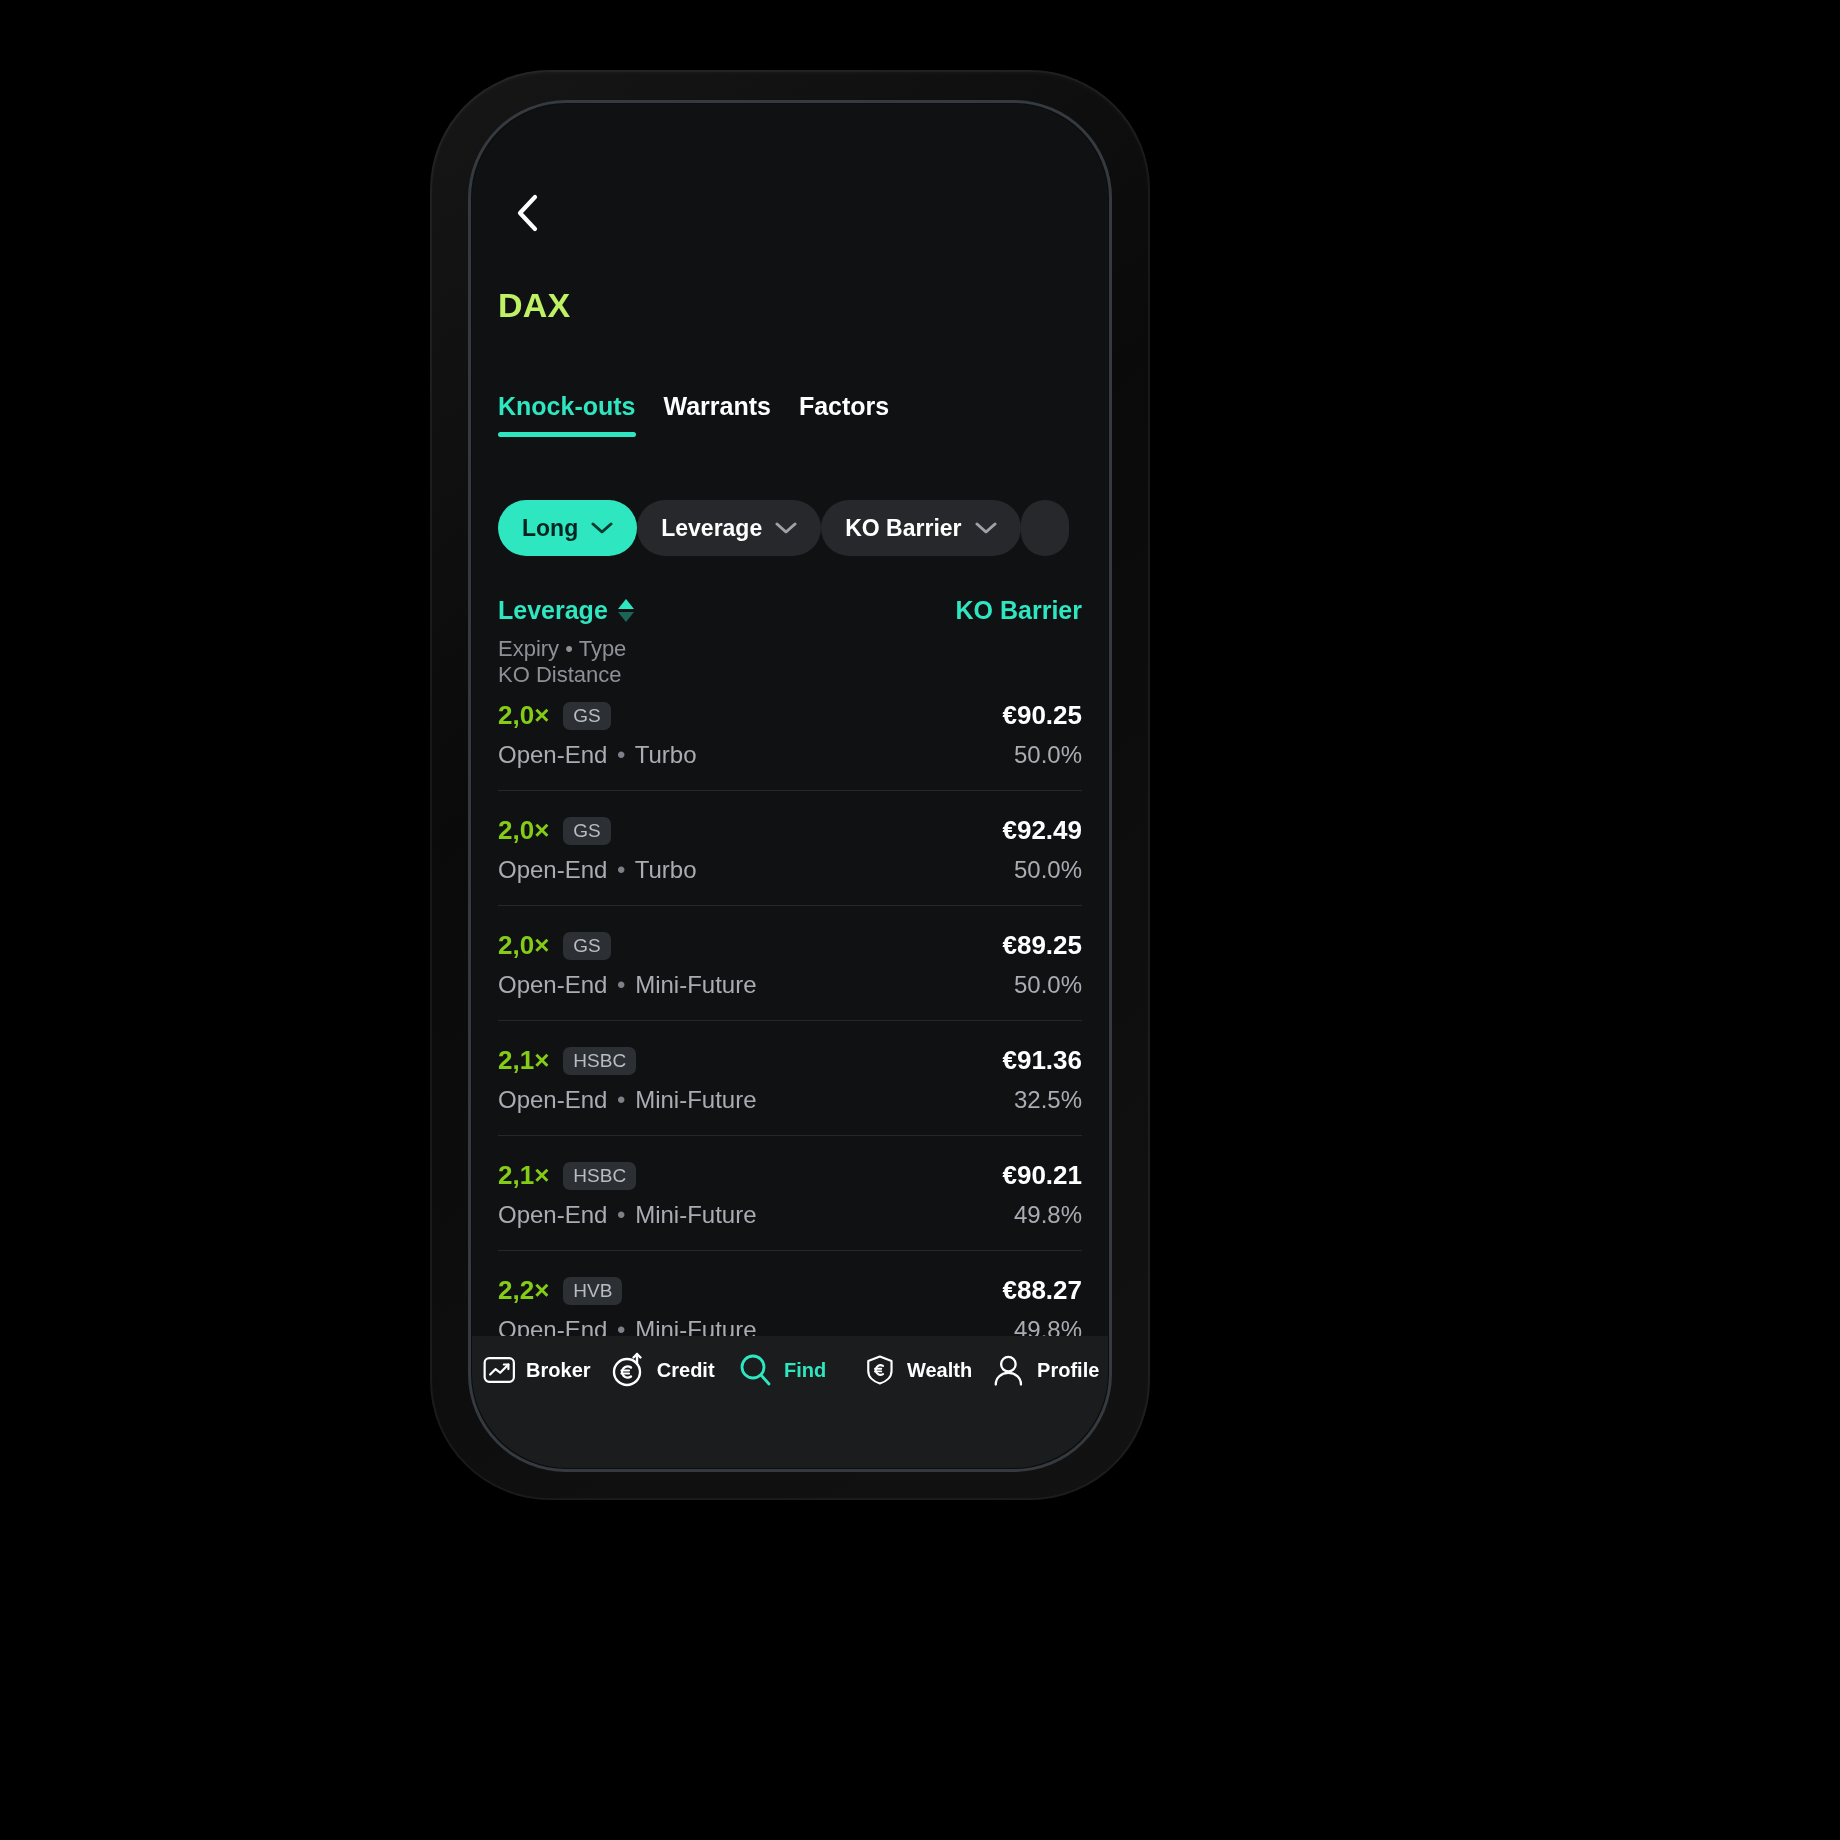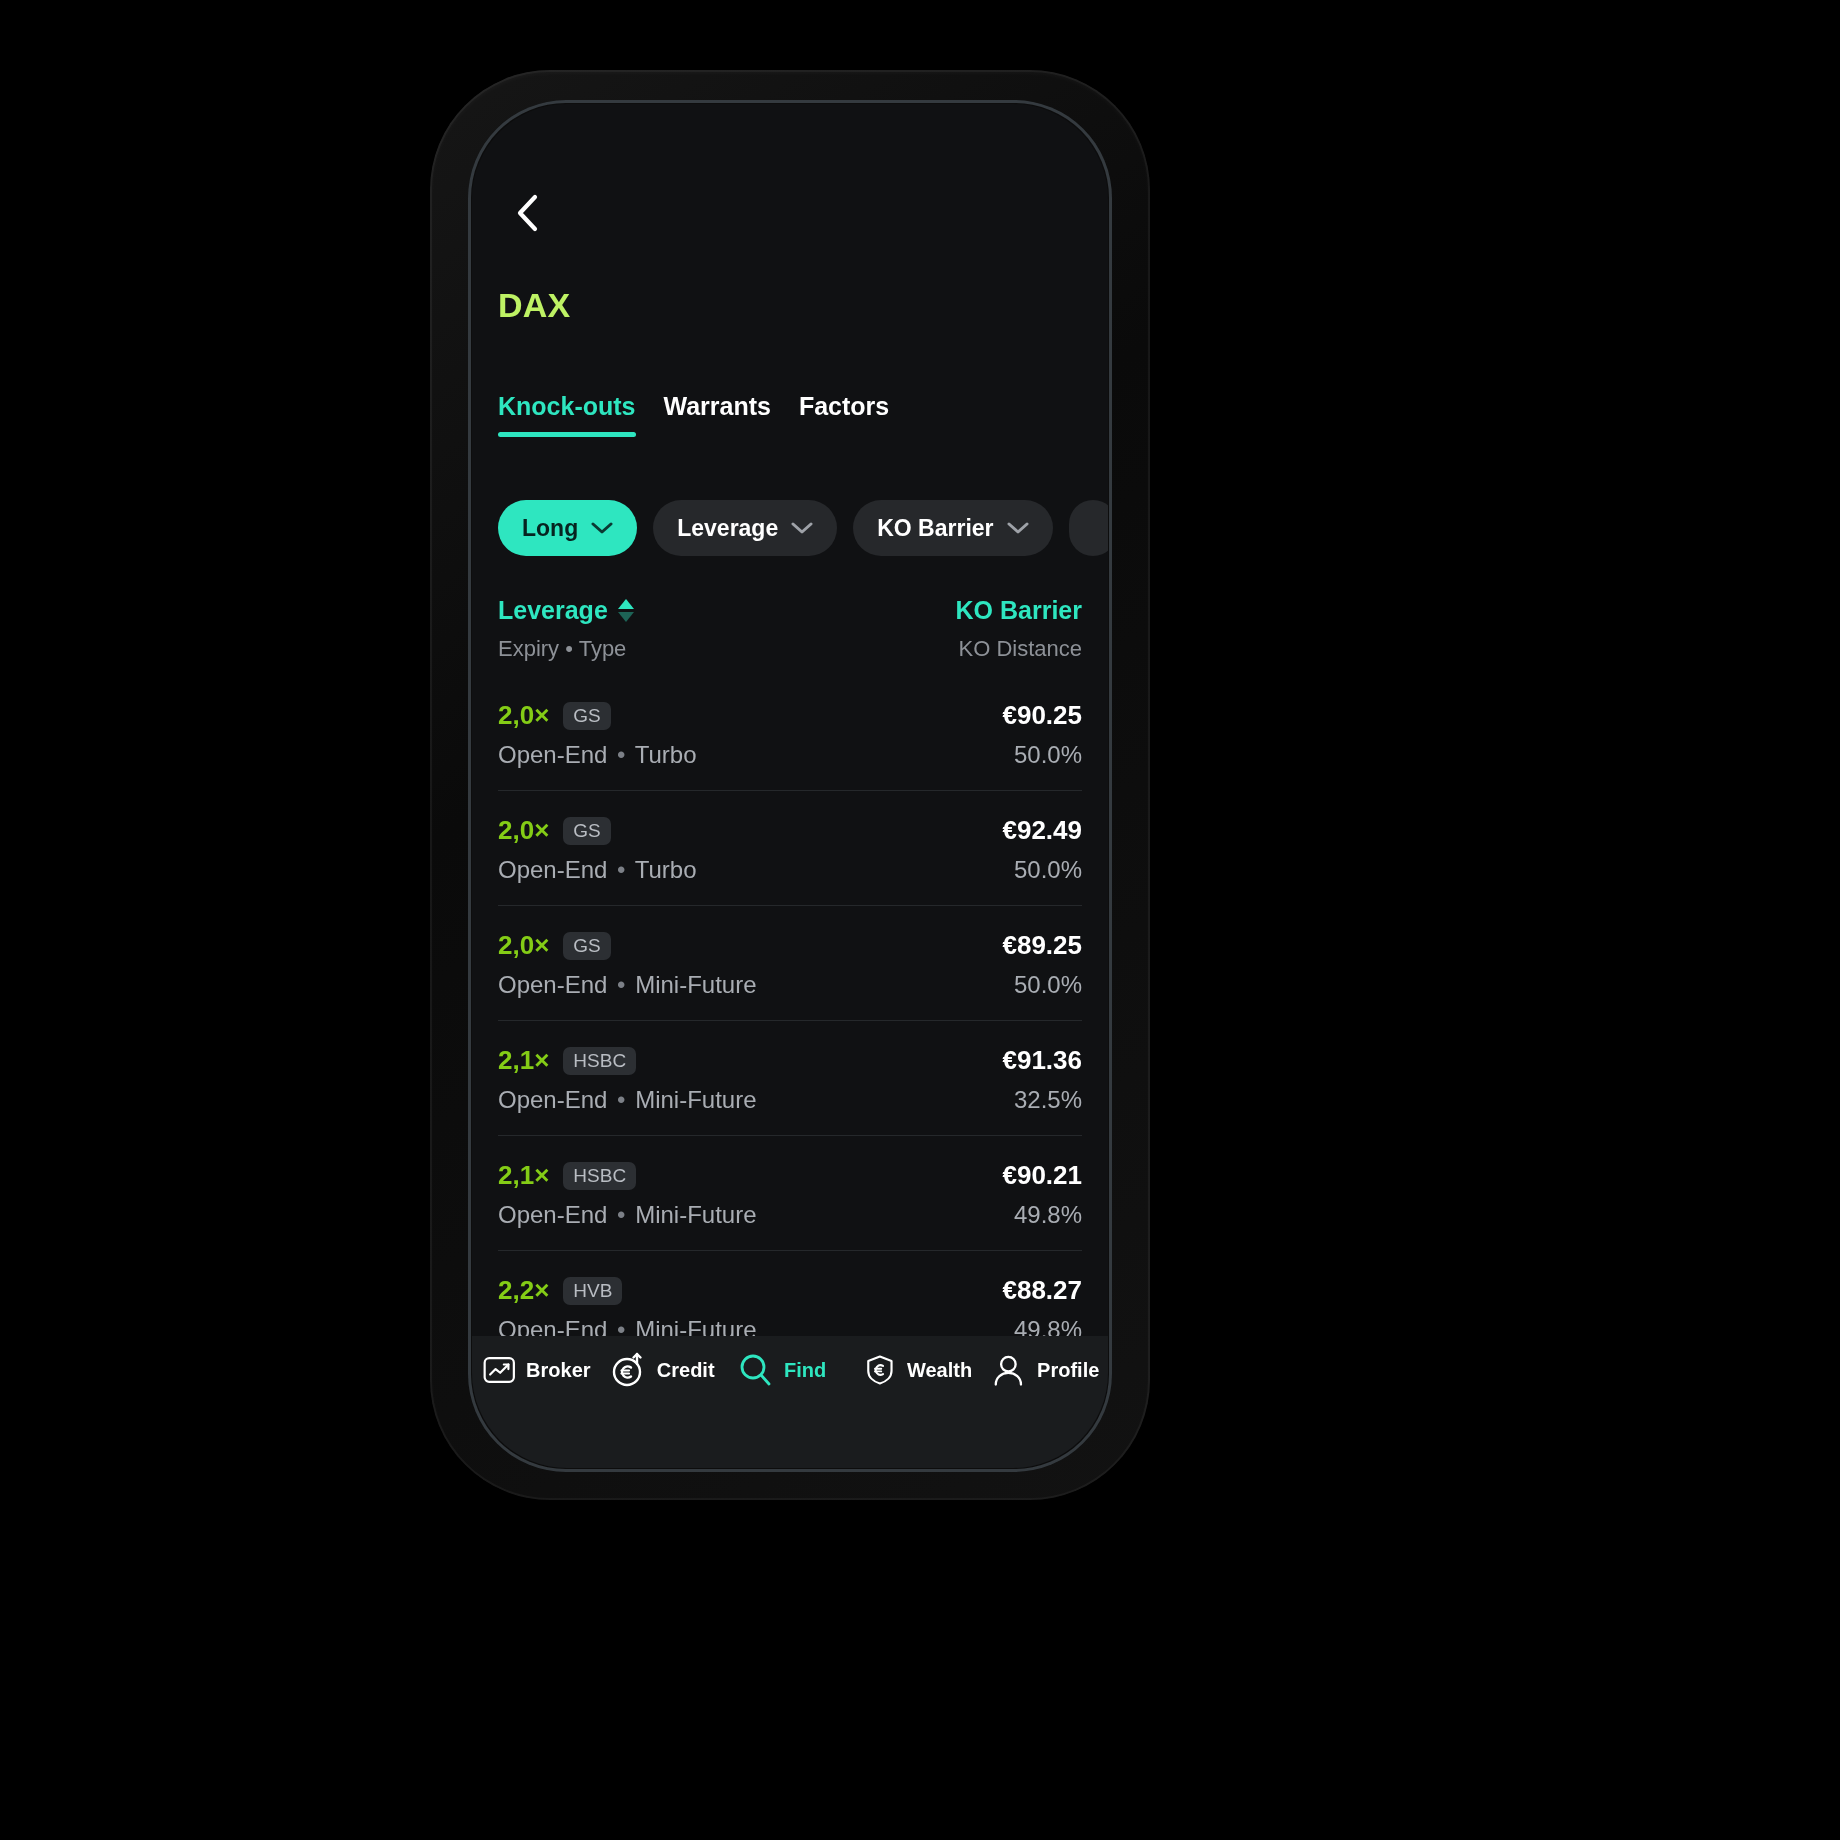--- a/index.html
+++ b/index.html
@@ -60,41 +60,41 @@
         font-size:25px; font-weight:700; color:#ffffff; white-space:nowrap; }
   .tab.active{ color:#2EE6C0; }
   .tab.active::after{
     content:""; position:absolute; left:0; right:0; bottom:0; height:5px;
     border-radius:3px; background:#2EE6C0;
   }
 
   
   .pills{
     position:absolute; left:26px; top:396px; right:0;
-    display:flex; gap:16px; overflow:hidden;
+    display:flex; overflow:hidden;
   }
   .pill{
     flex:0 0 auto; height:56px; border-radius:28px;
     display:flex; align-items:center; gap:13px;
     padding:0 24px; background:#26282b; cursor:pointer;
     font-size:23px; font-weight:700; color:#ffffff; white-space:nowrap;
   }
   .pill.active{ background:#2EE6C0; color:#062420; }
   .pill .cv{ display:block; }
 
   
   .col-head{ position:absolute; left:26px; right:26px; top:492px; }
   .ch-row{ display:flex; justify-content:space-between; align-items:flex-start; }
   .ch-left{ display:flex; align-items:center; gap:10px; cursor:pointer; }
   .ch-main{ font-size:25px; font-weight:700; color:#2EE6C0; }
   .sorter{ display:flex; flex-direction:column; gap:3px; }
   .tri-up{ width:0;height:0;border-left:8px solid transparent;border-right:8px solid transparent;border-bottom:10px solid #2EE6C0; }
   .tri-dn{ width:0;height:0;border-left:8px solid transparent;border-right:8px solid transparent;border-top:10px solid #1d6356; }
   .ch-right{ font-size:25px; font-weight:700; color:#2EE6C0; cursor:pointer; }
-  .ch-sub-row{ display:flex; justify-content:space-between; margin-top:11px; }
+  .ch-sub-row{ display:flex; justify-content:space-between; margin-top:11px;flex-direction:column; }
   .ch-sub{ font-size:22px; color:#8d9197; }
 
   
   .list{ position:absolute; left:0; right:0; top:572px; bottom:0; overflow:hidden; }
   .row{
     position:relative; margin:0 26px; padding:24px 0 22px;
     display:flex; justify-content:space-between; align-items:flex-start;
     cursor:pointer;
   }
   .row::after{

